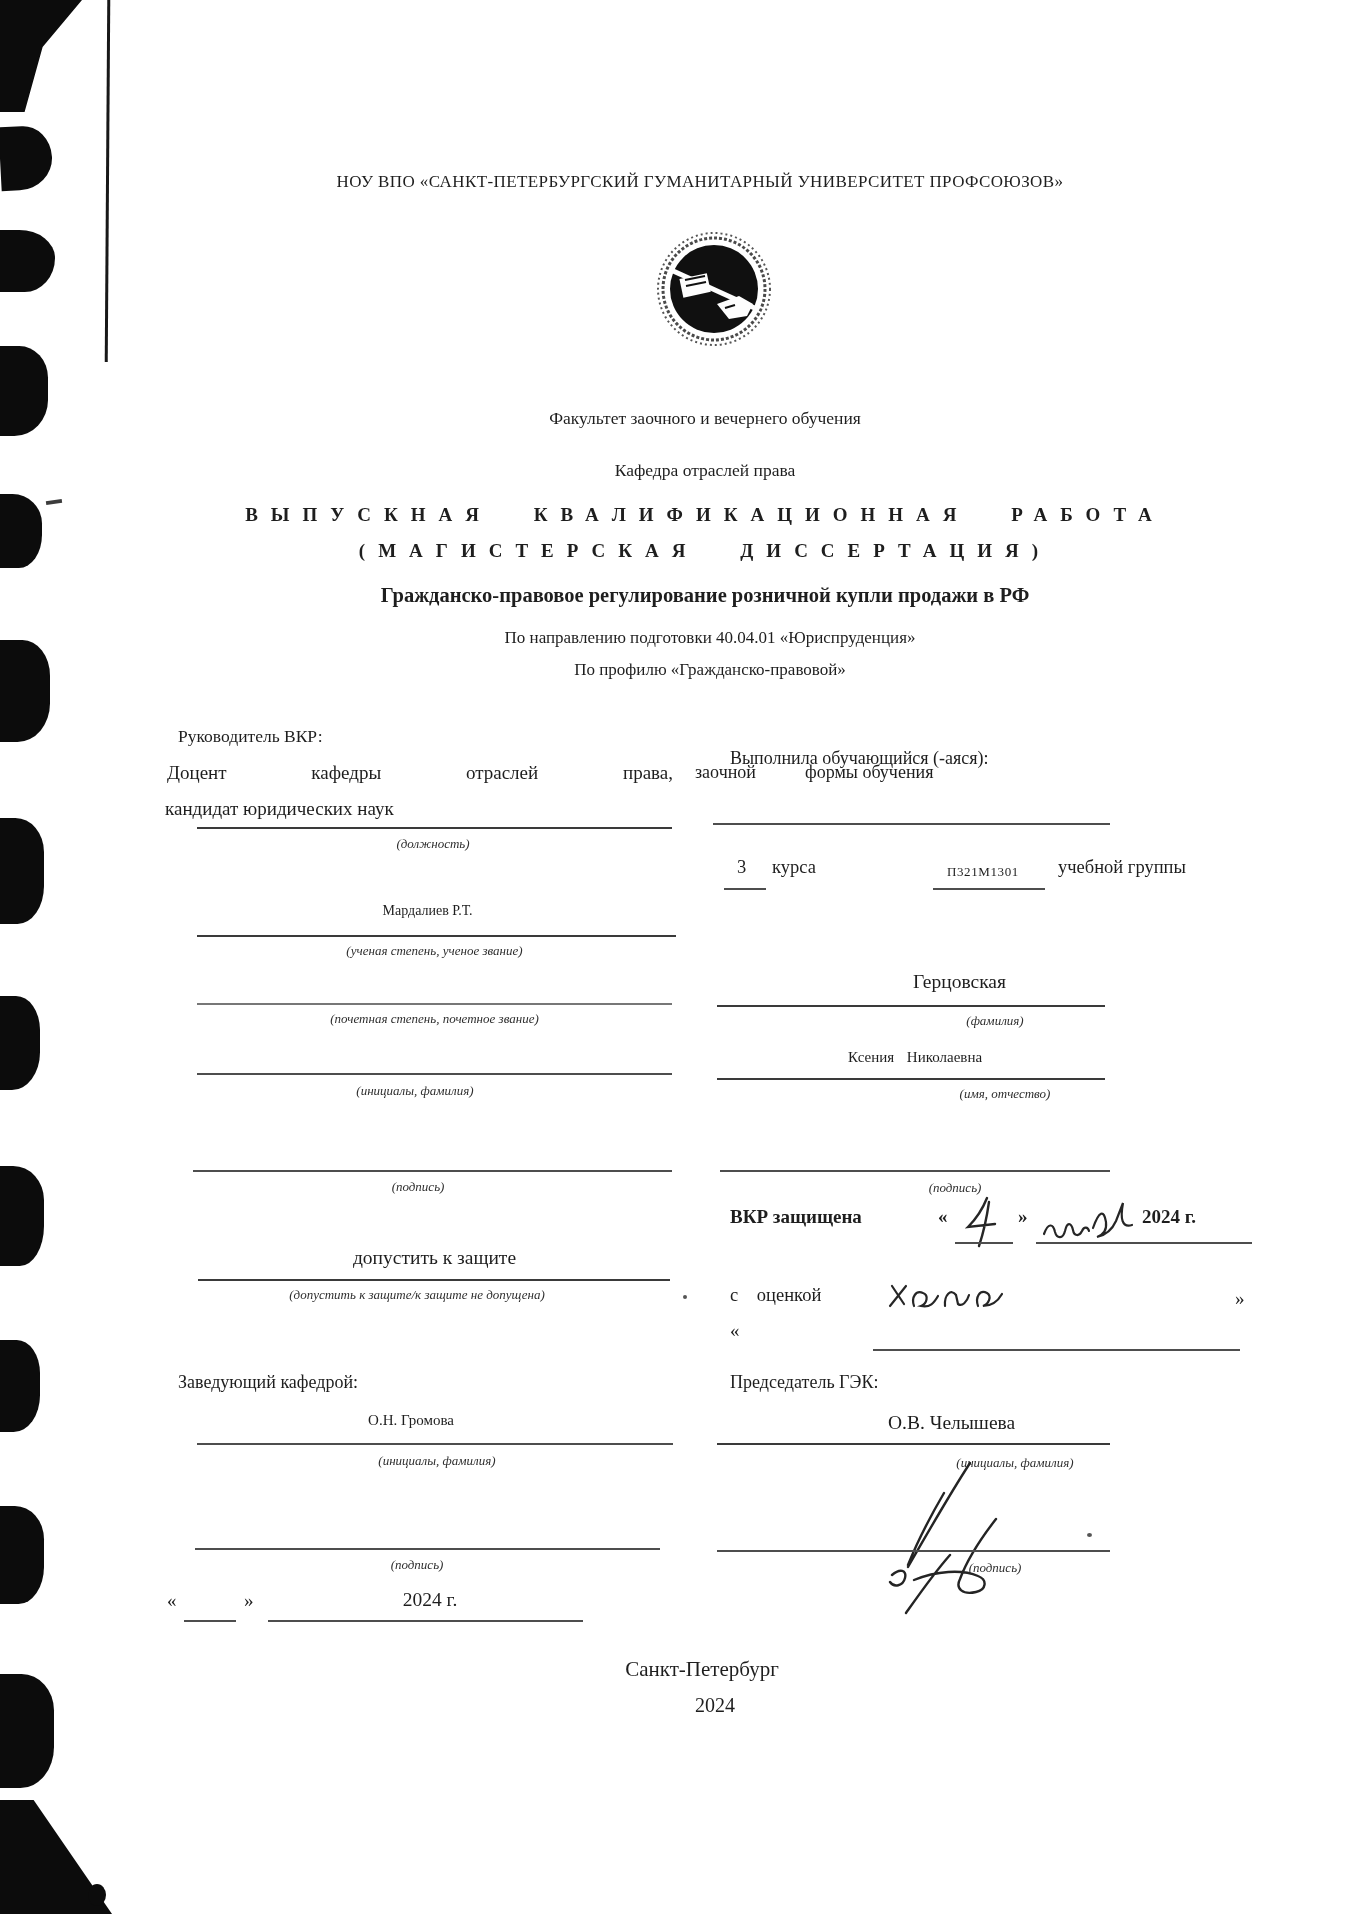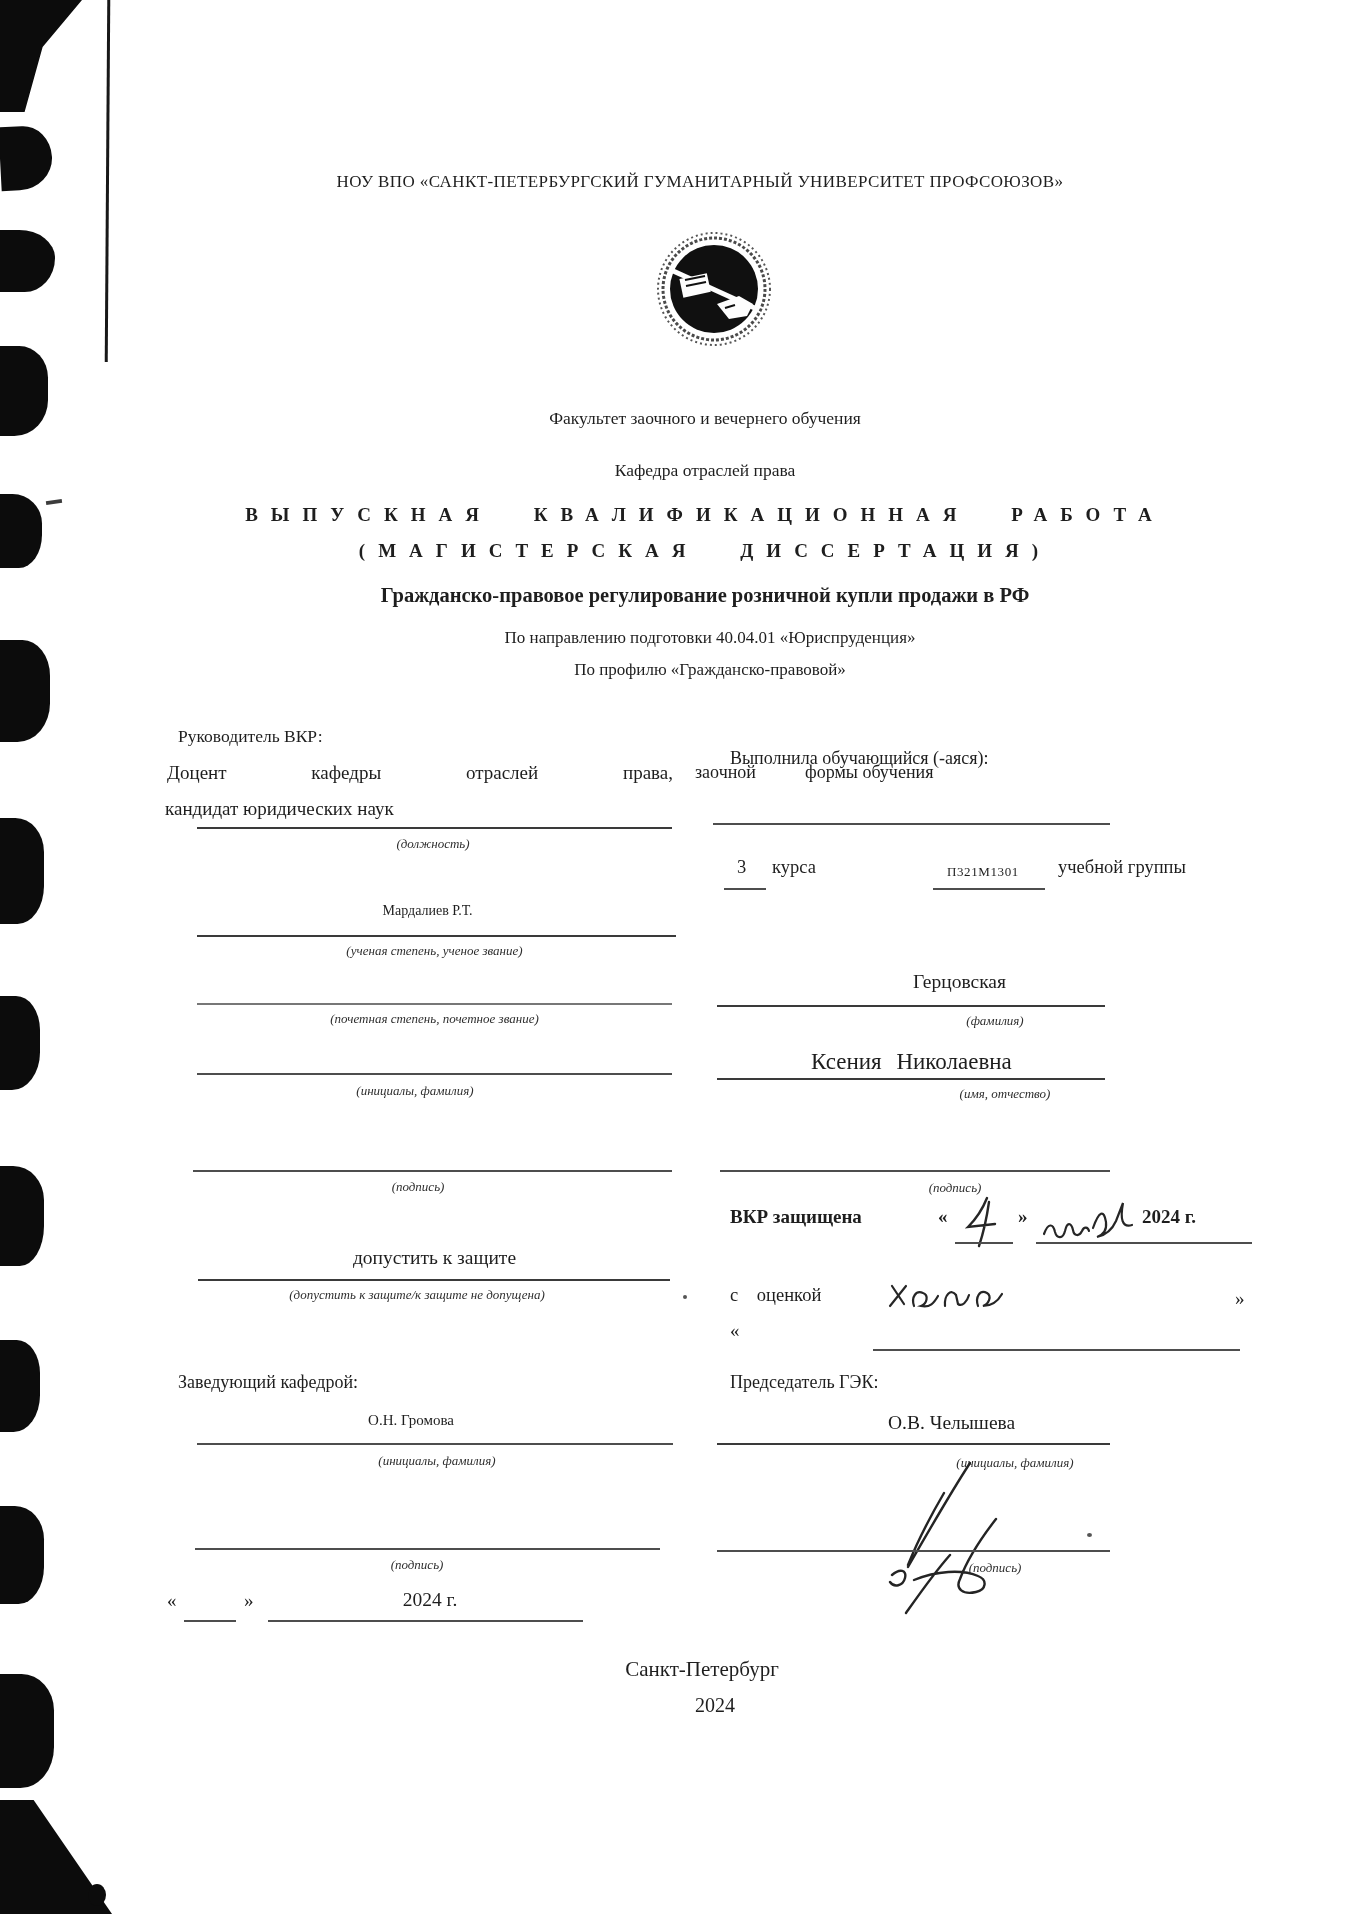--- a/index.html
+++ b/index.html
@@ -116,21 +116,21 @@
   <div class="ln" style="left:724px;top:888px;width:42px;"></div>
   <div class="t" style="left:772px;top:857px;font-size:18.5px;">курса</div>
   <div class="t" style="left:947px;top:864px;font-size:13px;letter-spacing:0.6px;">П321М1301</div>
   <div class="ln" style="left:933px;top:888px;width:112px;"></div>
   <div class="t" style="left:1058px;top:857px;font-size:18.5px;">учебной группы</div>
 
   <div class="t" style="left:913px;top:971px;font-size:19.5px;">Герцовская</div>
   <div class="ln dark" style="left:717px;top:1005px;width:388px;"></div>
   <div class="cap" style="left:870px;top:1013px;width:250px;">(фамилия)</div>
 
-  <div class="t" style="left:811px;top:1049px;font-size:23px;word-spacing:9px;text-align:center;">Ксения Николаевна</div>
+  <div class="t" style="left:848px;top:1049px;font-size:15px;word-spacing:9px;text-align:center;">Ксения Николаевна</div>
   <div class="ln dark" style="left:717px;top:1078px;width:388px;"></div>
   <div class="cap" style="left:855px;top:1086px;width:300px;">(имя, отчество)</div>
 
   <div class="ln" style="left:720px;top:1170px;width:390px;"></div>
   <div class="cap" style="left:875px;top:1180px;width:160px;">(подпись)</div>
 
   <div class="t b" style="left:730px;top:1206px;font-size:19px;">ВКР защищена</div>
   <div class="t b" style="left:938px;top:1206px;font-size:19px;">«</div>
   <svg class="hand" style="left:960px;top:1194px;" width="46" height="56" viewBox="0 0 46 56">
     <path d="M27,4 C23,14 15,26 8,33 L35,30 M29,8 C27,22 23,40 19,52" fill="none" stroke="#262626" stroke-width="2.4" stroke-linecap="round"></path>

